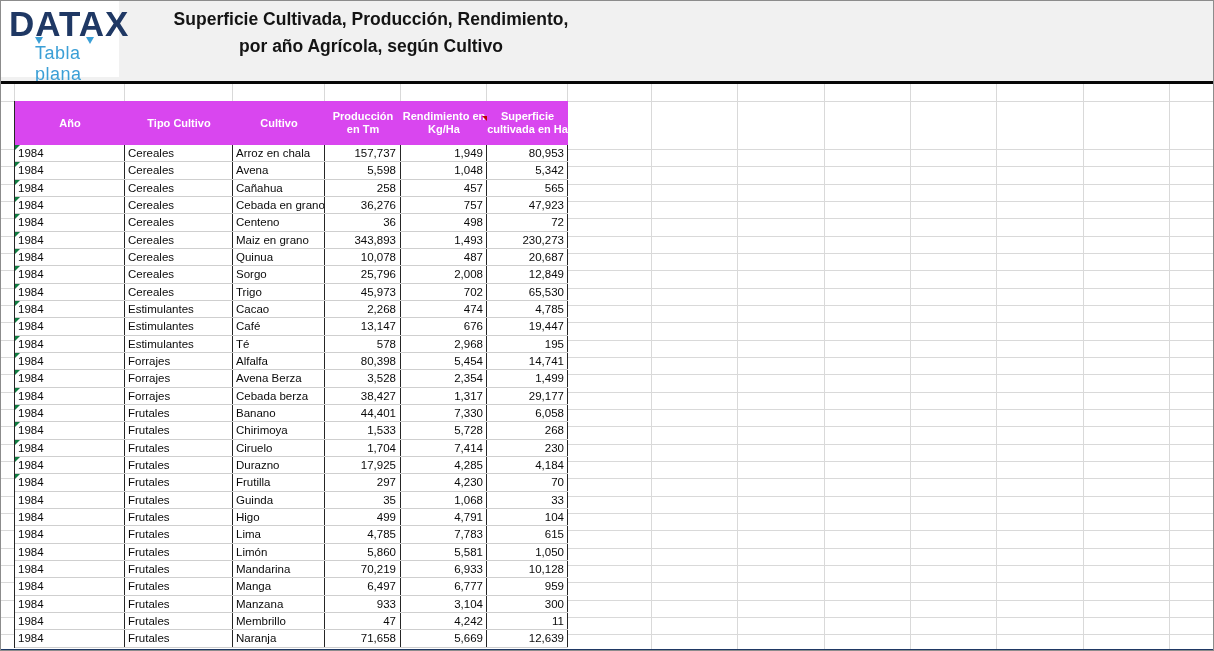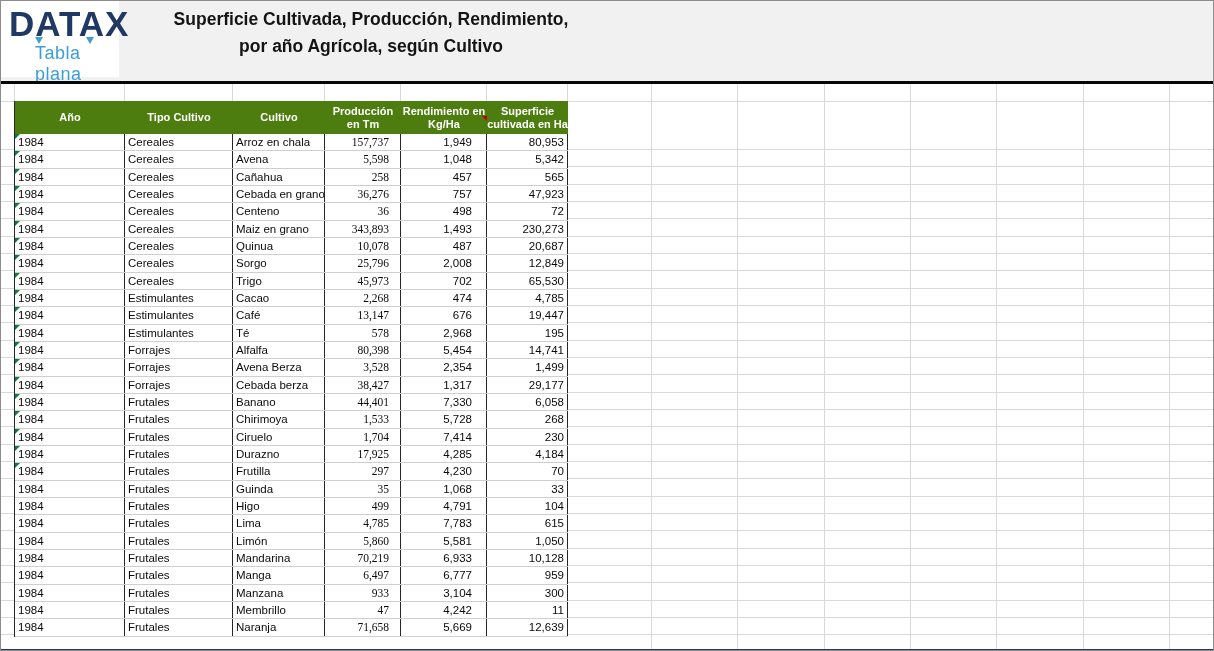--- a/index.html
+++ b/index.html
@@ -18,31 +18,31 @@
   #accent-2{left:85px;top:36px;}
   #logo-sub{position:absolute;left:34px;top:42px;font-size:18px;color:#3b9fd6;letter-spacing:0.5px;}
   #title{position:absolute;left:135px;top:5px;width:470px;text-align:center;
          color:#141414;font-size:17.5px;line-height:27px;font-weight:700;}
 
   
   .gridline{position:absolute;background:#d9d9d9;}
 
   
   #table{position:absolute;left:13px;top:100px;width:553px;border-left:1px solid #262626;box-sizing:content-box;}
-  #thead{display:flex;height:33px;background:#4d7c0f;color:#ffffff;}
+  #thead{display:flex;height:44px;background:#d946ef;color:#ffffff;}
   .hcell{display:flex;align-items:center;justify-content:center;text-align:center;
          font-size:11px;font-weight:bold;line-height:13px;box-sizing:border-box;position:relative;}
   .row{display:flex;height:17.33px;background:#ffffff;border-bottom:1px solid #cfcfcf;box-sizing:border-box;}
   .cell{box-sizing:border-box;border-right:1px solid #262626;font-size:11.5px;color:#0a0a0a;
         display:flex;align-items:center;overflow:hidden;white-space:nowrap;position:relative;}
   .c0{width:110px;padding-left:3px;text-align:right;}
   .c1{width:108px;padding-left:3px;}
   .c2{width:92px;padding-left:3px;text-align:center;}
-  .c3{width:76px;justify-content:flex-end;padding-right:11px;font-family:Liberation Serif, serif;}
-  .c4{width:86px;justify-content:flex-end;padding-right:14px;}
+  .c3{width:76px;justify-content:flex-end;padding-right:4px;}
+  .c4{width:86px;justify-content:flex-end;padding-right:3px;}
   .c5{width:81px;justify-content:flex-end;padding-right:3px;}
   .h0{width:110px;}.h1{width:108px;}.h2{width:92px;}.h3{width:76px;}.h4{width:86px;}.h5{width:81px;}
   .flag{position:absolute;left:0;top:0;width:0;height:0;
         border-top:5px solid #107c41;border-right:5px solid transparent;}
   #comment-flag{position:absolute;right:0;top:15px;width:0;height:0;
         border-top:5px solid #c00000;border-left:5px solid transparent;}
 
   
   #bottom-strip{position:absolute;left:0;top:648px;width:1214px;height:3px;background:#1f3864;}
 </style>

